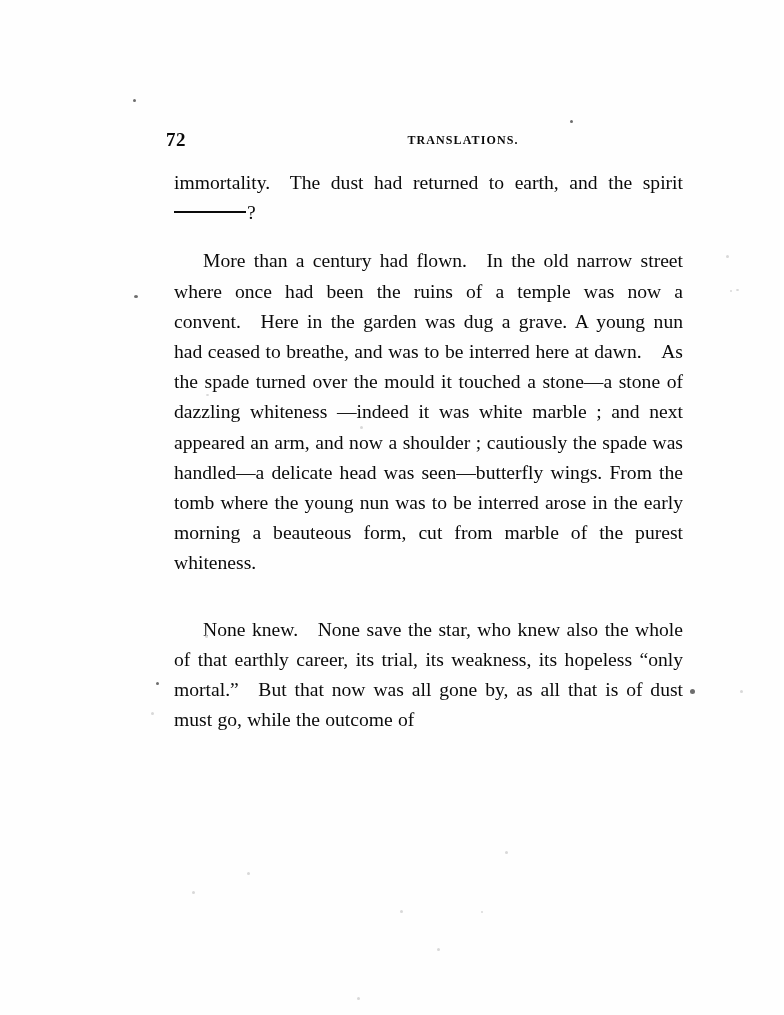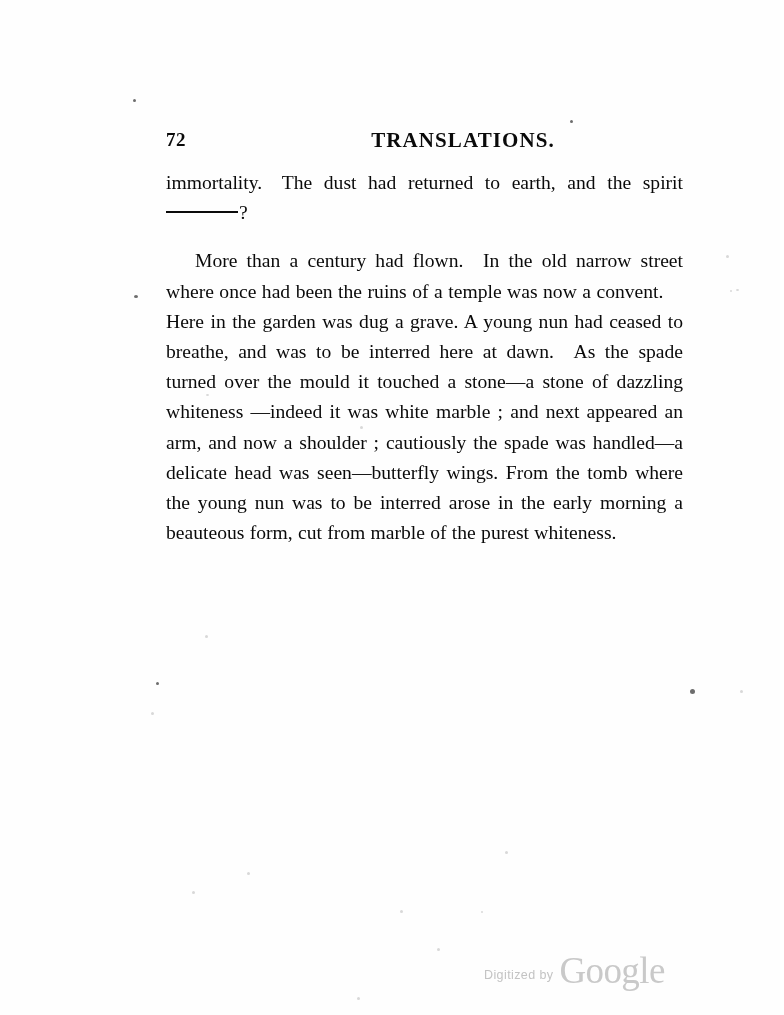--- a/index.html
+++ b/index.html
@@ -33,36 +33,36 @@
     font-weight: bold;
     letter-spacing: 0.5px;
     line-height: 24px;
   }
   .head-title {
     position: absolute;
     left: 0;
     top: 0;
     width: 516px;
     text-align: center;
-    font-size: 21px;
+    font-size: 12px;
     font-weight: bold;
     letter-spacing: 1.1px;
     line-height: 24px;
     text-indent: 78px;
   }
 
   
   .textblock {
     position: absolute;
     left: 166px;
     top: 168px;
     width: 517px;
   }
   .para {
-    margin: 0 0 0 0;
+    margin: 0 0 0 8px;
     font-size: 19.6px;
     line-height: 30.2px;
     text-align: justify;
     text-align-last: left;
     word-spacing: 0.4px;
   }
   .para.indent {
     text-indent: 29px;
   }
   .gap-para  { height: 18px; }
@@ -127,20 +127,21 @@
 
     <div class="gap-para"></div>
 
     <p class="para indent">More than a century had flown. In the old narrow street where once had been the ruins of a temple was now a convent. Here in the garden was dug a grave. A young nun had ceased to breathe, and was to be interred here at dawn. As the spade turned over the mould it touched a stone—a stone of dazzling whiteness —indeed it was white marble ; and next appeared an arm, and now a shoulder ; cautiously the spade was handled—a delicate head was seen—butterfly wings. From the tomb where the young nun was to be interred arose in the early morning a beauteous form, cut from marble of the purest whiteness.</p>
 
     <div class="gap-para"></div>
 
 
     <div class="gap-para"></div>
 
+    <p class="para indent">None knew. None save the star, who knew also the whole of that earthly career, its trial, its weakness, its hopeless “only mortal.” But that now was all gone by, as all that is of dust must go, while the outcome of</p>
 
   </div>
 
   <div class="speck dark" style="left:133px;  top:99px;  width:3px; height:3px;"></div>
   <div class="speck dark" style="left:570px;  top:120px; width:3px; height:3px;"></div>
   <div class="speck dark" style="left:134px;  top:295px; width:4px; height:3px;"></div>
   <div class="speck faint" style="left:726px;  top:255px; width:3px; height:3px;"></div>
   <div class="speck faint" style="left:736px;  top:289px; width:3px; height:2px;"></div>
   <div class="speck faint" style="left:730px;  top:290px; width:2px; height:2px;"></div>
   <div class="speck faint" style="left:206px;  top:394px; width:3px; height:2px;"></div>
@@ -151,18 +152,14 @@
   <div class="speck faint" style="left:740px;  top:690px; width:3px; height:3px;"></div>
   <div class="speck faint" style="left:151px;  top:712px; width:3px; height:3px;"></div>
   <div class="speck faint" style="left:505px;  top:851px; width:3px; height:3px;"></div>
   <div class="speck faint" style="left:247px;  top:872px; width:3px; height:3px;"></div>
   <div class="speck faint" style="left:192px;  top:891px; width:3px; height:3px;"></div>
   <div class="speck faint" style="left:400px;  top:910px; width:3px; height:3px;"></div>
   <div class="speck faint" style="left:481px;  top:911px; width:2px; height:2px;"></div>
   <div class="speck faint" style="left:357px;  top:997px; width:3px; height:3px;"></div>
   <div class="speck faint" style="left:437px;  top:948px; width:3px; height:3px;"></div>
 
-  <div class="watermark">
-    <span class="wm-digitized">Digitized by</span>
-    <span class="wm-google">Google</span>
-  </div>
 
 </div>
 
 </body></html>

